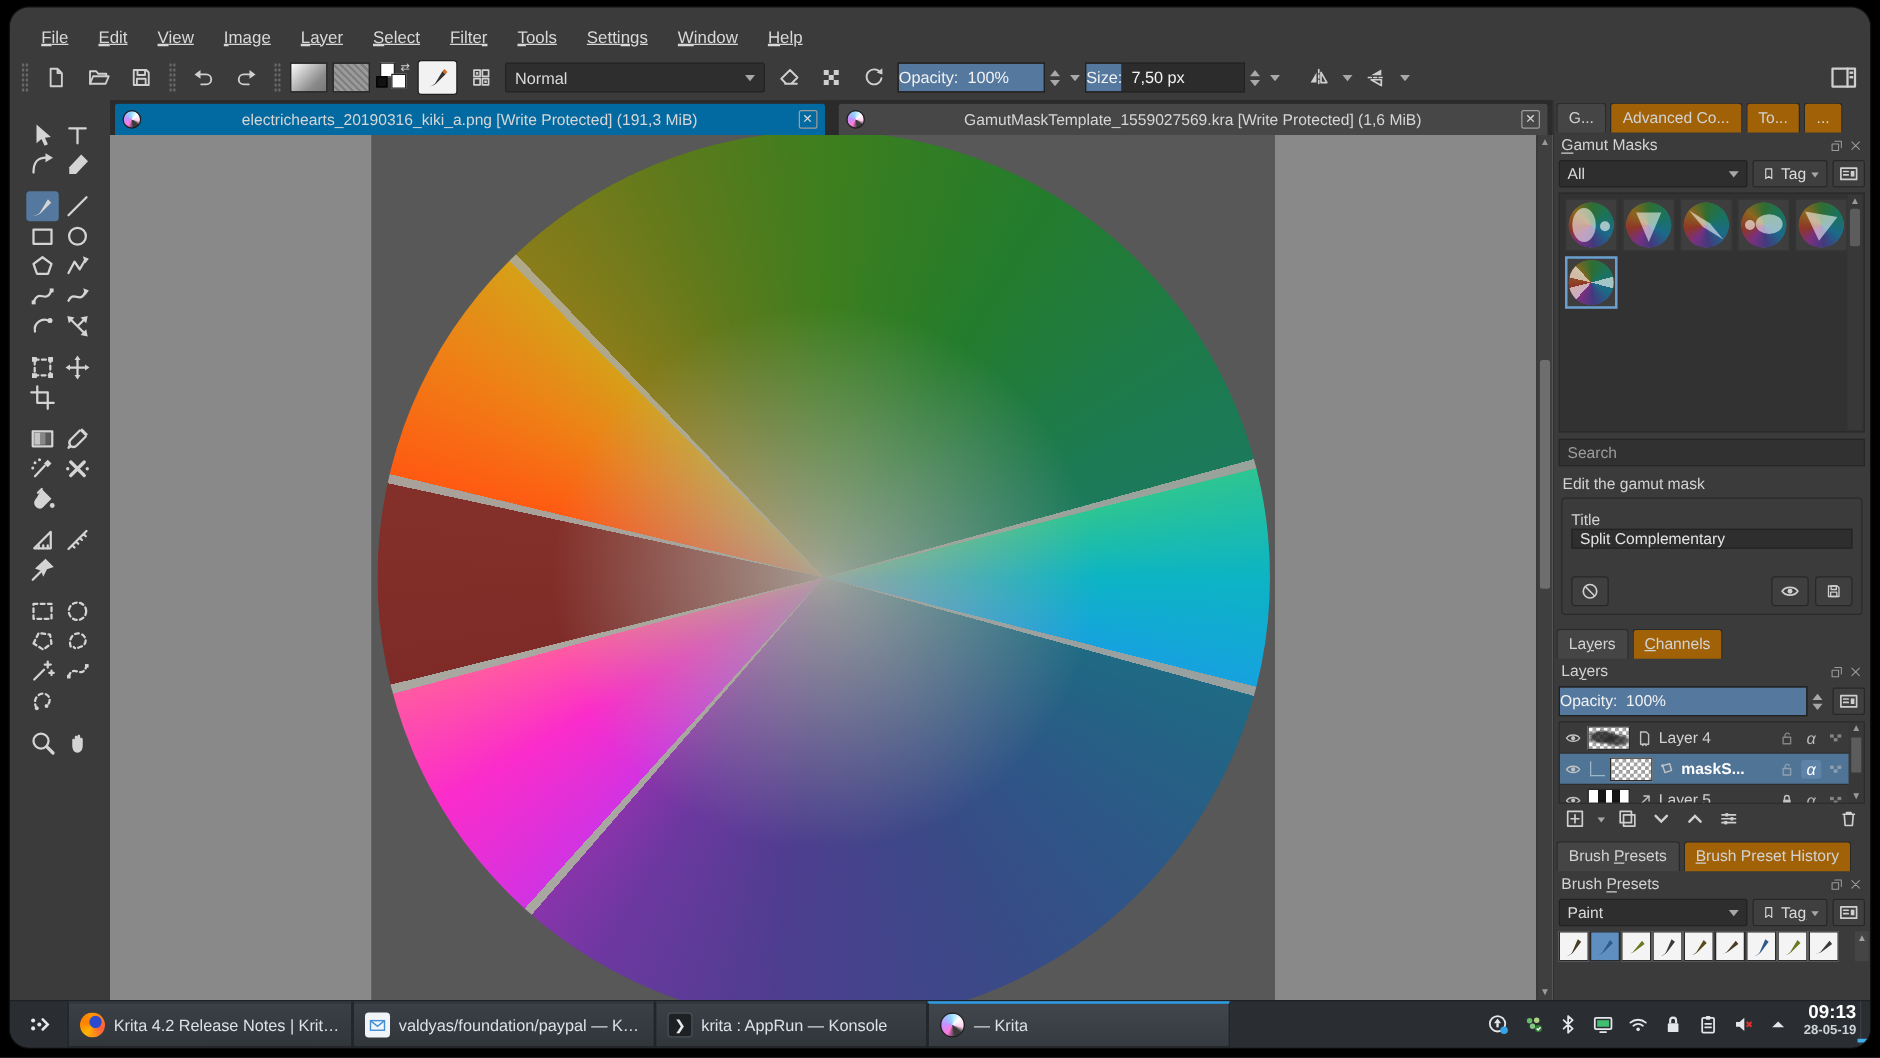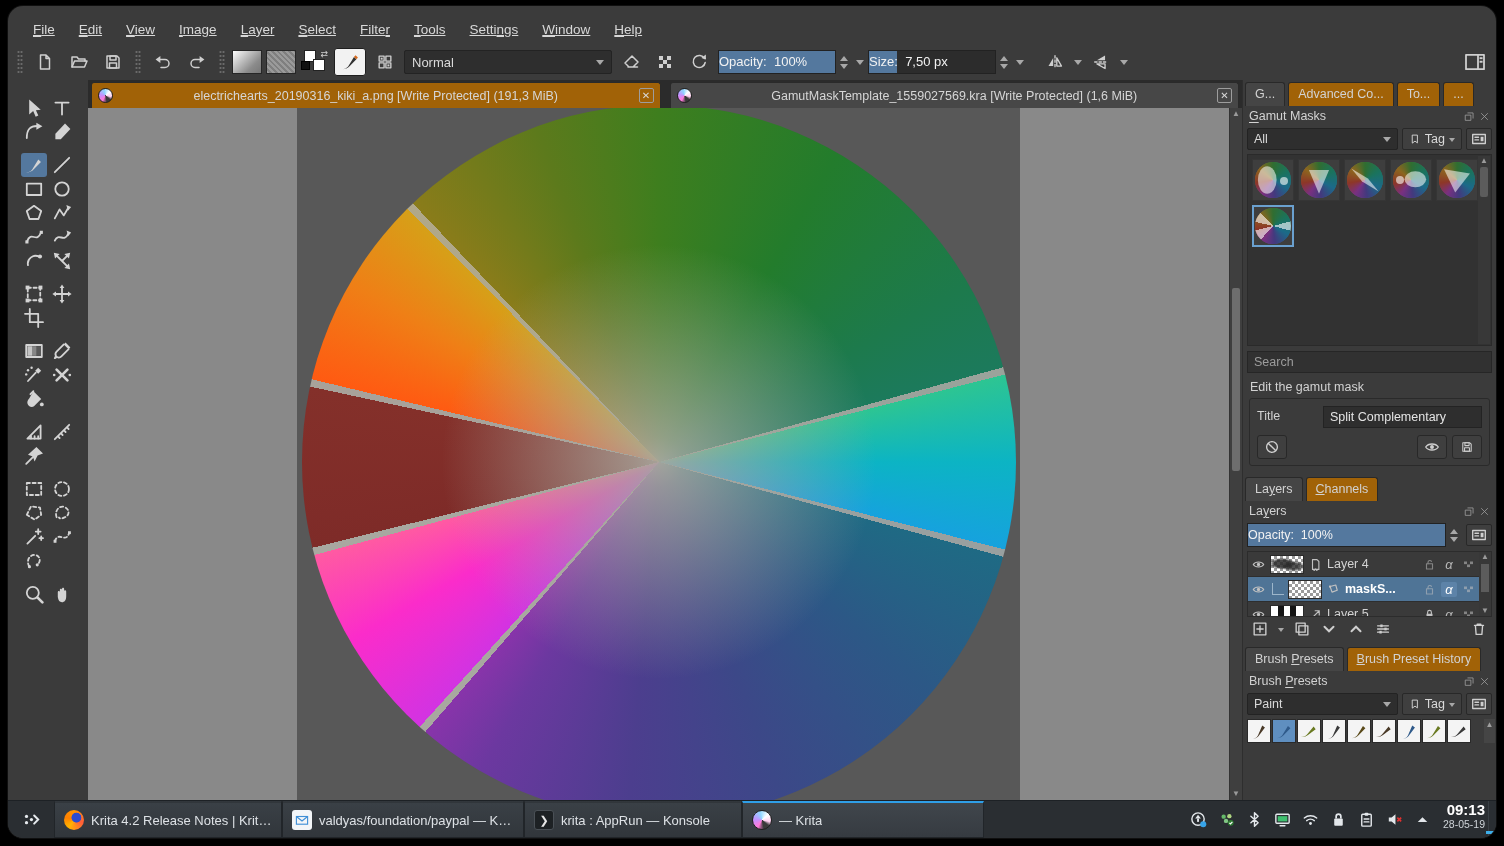--- a/index.html
+++ b/index.html
@@ -43,21 +43,21 @@
   
   .main{flex:1;display:flex;min-height:0;}
   .toolbox{width:80px;flex:none;padding-top:16px;display:flex;flex-direction:column;align-items:center;}
   .trow{display:flex;gap:2px;}
   .trow.gap{margin-bottom:9px;}
   .tool{width:26px;height:24px;display:flex;align-items:center;justify-content:center;border-radius:3px;color:#d4d4d4;}
   .tool .ic{width:19px;height:19px;}
   .tool.sel{background:#54789e;}
   .canvas-col{flex:1;display:flex;flex-direction:column;min-width:0;}
   .tabbar{height:28px;background:#2b2b2b;display:flex;gap:9px;padding:2px 3px 0;flex:none;}
-  .dtab{flex:1;display:flex;align-items:center;background:#a16207;border:1px solid #2a2a2a;border-bottom:none;
+  .dtab{flex:1;display:flex;align-items:center;background:#0369a1;border:1px solid #2a2a2a;border-bottom:none;
     border-radius:3px 3px 0 0;padding:0 6px;color:#d6d6d6;font-size:12.5px;min-width:0;}
   .dtab.active{background:#474747;}
   .dtab .title{flex:1;text-align:center;overflow:hidden;white-space:nowrap;text-overflow:ellipsis;}
   .closebox{width:15px;height:15px;border:1px solid #9d9d9d;border-radius:2px;color:#d9d9d9;font-size:10px;
     line-height:13px;text-align:center;flex:none;font-weight:bold;}
   .canvas-view{flex:1;position:relative;background:#898989;overflow:hidden;}
   .doc{position:absolute;left:209px;top:0;width:723px;height:100%;background:#585858;overflow:hidden;}
   .wheel{position:absolute;left:5px;top:-3px;width:714px;height:714px;border-radius:50%;
     background:
       radial-gradient(circle, rgba(168,168,158,.95) 0%, rgba(168,168,158,.8) 5%, rgba(162,162,154,0) 43%),
@@ -119,21 +119,21 @@
     rgba(255,255,255,.6) 283deg 316deg,transparent 316deg);}
   .mdot{position:absolute;width:8px;height:8px;border-radius:50%;background:rgba(255,255,255,.6);}
   .pscroll{position:absolute;right:1px;top:1px;bottom:1px;width:12px;background:#383838;}
   .pscroll .thumb{position:absolute;left:2px;right:2px;background:#5c5c5c;border-radius:2px;}
   .sarrow{position:absolute;left:0;right:0;text-align:center;color:#9a9a9a;font-size:8px;line-height:10px;}
   .searchbox{margin:3px 4px;height:22px;background:#313131;border:1px solid #262626;color:#d0d0d0;
     padding:0 6px;font-size:12.5px;width:calc(100% - 8px);font-family:inherit;flex:none;}
   .searchbox::placeholder{color:#9c9c9c;}
   .heading{padding:4px 7px 2px;flex:none;}
   .groupbox{margin:2px 6px;border:1px solid #2a2a2a;border-radius:3px;padding:7px 7px 6px;flex:none;}
-  .frow{display:flex;margin-bottom:7px;}
+  .frow{display:flex;margin-bottom:22px;flex-direction:column;}
   .flabel{width:66px;padding-top:3px;}
   .finput{flex:1;height:22px;background:#2e2e2e;border:1px solid #232323;color:#e4e4e4;display:flex;
     align-items:center;padding:0 6px;}
   .ftext{flex:1;height:40px;background:#2e2e2e;border:1px solid #232323;}
   .gbtns{display:flex;gap:5px;}
   .gbtn{width:30px;height:24px;background:#3f3f3f;border:1px solid #282828;border-radius:3px;display:flex;
     align-items:center;justify-content:center;color:#cfcfcf;}
   .gbtn .ic{width:15px;height:15px;}
   .gsp{flex:1;}
   .splitbar{height:7px;flex:none;}
@@ -183,21 +183,21 @@
     conic-gradient(#ff9500,#ff5e3a 30%,#ffb300 60%,#ff8000 80%,#ff9500);}
   .appicon.mail{background:#f2f5f8;display:flex;align-items:center;justify-content:center;color:#3f8fd6;}
   .appicon.konsole{background:#1d2124;border:1px solid #4a5056;color:#e8e8e8;font-size:11px;font-weight:bold;
     display:flex;align-items:center;justify-content:center;}
   .appicon.krita{border-radius:50%;border:1px solid #202020;
     background:conic-gradient(from 210deg,#ff7ad9,#c490ff 18%,#8fd6ff 38%,#ffffff 55%,#ffd0f0 70%,#3a3a3a 78%,#3a3a3a 88%,#ff7ad9);}
   .trayarea{margin-left:auto;display:flex;align-items:center;gap:9px;padding:0 8px;flex:none;}
   .tico{width:19px;height:19px;color:#e3e7eb;}
   .clock{text-align:right;color:#fff;line-height:1.15;margin:0 3px;}
   .clock .time{font-size:15px;font-weight:bold;}
-  .clock .date{font-size:10.5px;color:#ced3d8;}
+  .clock .date{font-size:10.5px;color:#ced3d8;font-weight:bold;}
   .showdesk{width:8px;border-left:1px solid #3a4045;position:relative;}
   .showdesk::after{content:'';position:absolute;right:2px;bottom:4px;width:8px;height:3px;background:#3daee9;}
   .ic{display:block;}
   .ic .s{stroke:currentColor;fill:none;stroke-width:1.5;stroke-linecap:round;stroke-linejoin:round;}
   .ic .s2{stroke:currentColor;fill:none;stroke-width:2.2;stroke-linecap:round;}
   .ic .f{fill:currentColor;stroke:none;}
   .ic .d{stroke-dasharray:2.6 2.2;}
 </style>
 </head>
 <body>

